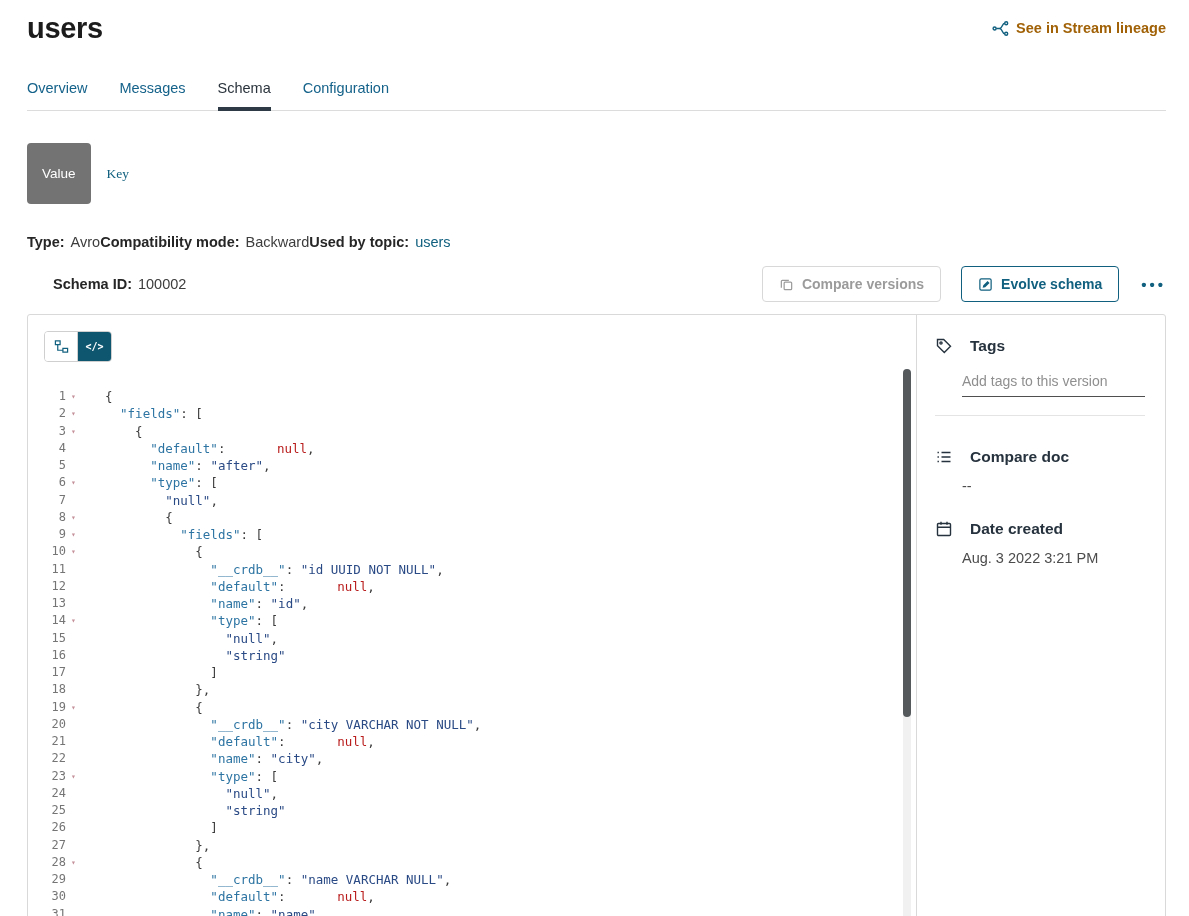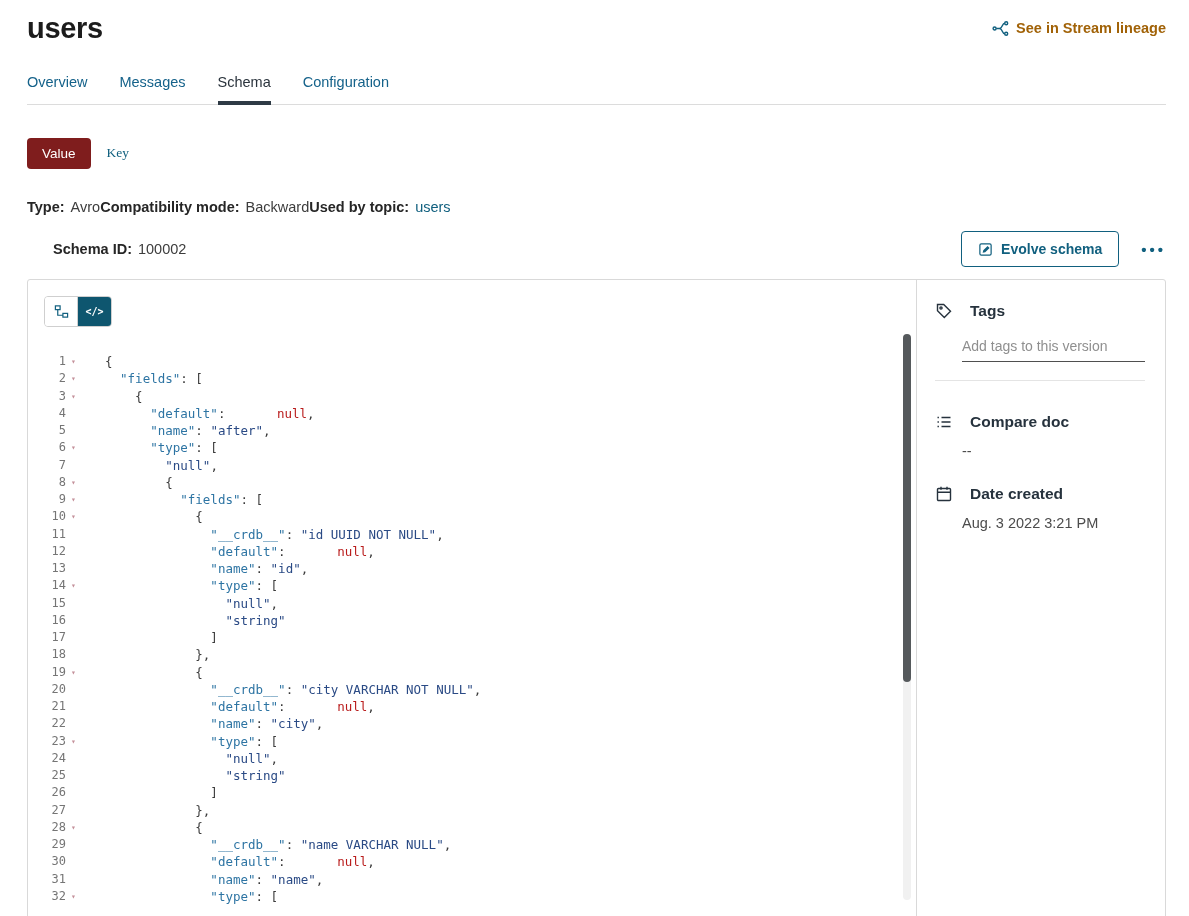--- a/index.html
+++ b/index.html
@@ -19,36 +19,36 @@
     margin-top: 6px; height: 44px;
   }
   h1.title { margin: 0; font-size: 29px; font-weight: 700; color: #1c1c1c; letter-spacing: -0.3px; }
   .lineage-link {
     display: flex; align-items: center; gap: 7px;
     color: #a16207; font-size: 14.5px; font-weight: 600; cursor: pointer;
   }
   .lineage-link svg { display: block; }
 
   
-  .tabs { display: flex; gap: 32px; margin-top: 24px; border-bottom: 1px solid #dcdcdc; }
+  .tabs { display: flex; gap: 32px; margin-top: 30px; border-bottom: 1px solid #dcdcdc; }
   .tab {
     padding-bottom: 14px; font-size: 14.5px; color: #15628a;
     cursor: pointer; position: relative;
   }
   .tab.active { color: #2a333c; font-weight: 500; }
   .tab.active::after {
     content: ""; position: absolute; left: 0; right: 0; bottom: -1px;
     height: 4px; background: #2e3a45;
   }
 
   
   .mode-row { margin-top: 32px; display: flex; align-items: center; }
   .btn-value {
-    background: #7f1d1d; color: #fff; border: none; border-radius: 4px;
-    padding: 8px 15px; font-size: 13.5px; font-family: inherit; cursor: pointer;
+    background: #737373; color: #fff; border: none; border-radius: 4px;
+    padding: 23px 15px; font-size: 13.5px; font-family: inherit; cursor: pointer;
   }
   .btn-key {
     background: none; border: none; color: #11607f;
     padding: 8px 16px; font-size: 13.5px; font-family: Liberation Serif, serif; cursor: pointer;
   }
 
   
   .meta-row { margin-top: 30px; display: flex; font-size: 14.5px; color: #3d3d3d; }
   .meta-item .lbl { font-weight: 700; color: #262626; margin-right: 6px; }
   .meta-item a { color: #11607f; text-decoration: none; cursor: pointer; }
@@ -176,20 +176,27 @@
     <span class="meta-item">
       <span class="lbl">Used by topic:</span><a>users</a>
     </span>
   </div>
 
   <div class="controls-row">
     <span class="schema-id">
       <span class="lbl">Schema ID:</span><span>100002</span>
     </span>
     <div class="flex-spacer"></div>
+    <button class="btn-outline btn-compare">
+      <svg width="15" height="15" viewBox="0 0 16 16" fill="none" stroke="#9b9b9b" stroke-width="1.3">
+        <rect x="5.5" y="5.5" width="8" height="8" rx="1"></rect>
+        <path d="M10.5 3.5h-7a1 1 0 0 0-1 1v7"></path>
+      </svg>
+      <span>Compare versions</span>
+    </button>
     <button class="btn-outline btn-evolve">
       <svg width="15" height="15" viewBox="0 0 16 16" fill="none" stroke="#11607f" stroke-width="1.3">
         <rect x="2" y="2" width="12" height="12" rx="1.5"></rect>
         <path d="M6 10.5l4.5-4.5 M5.8 10.7l.4-1.6 4-4 1.2 1.2-4 4-1.6.4z"></path>
       </svg>
       <span>Evolve schema</span>
     </button>
     <div class="more-btn">•••</div>
   </div>
 

